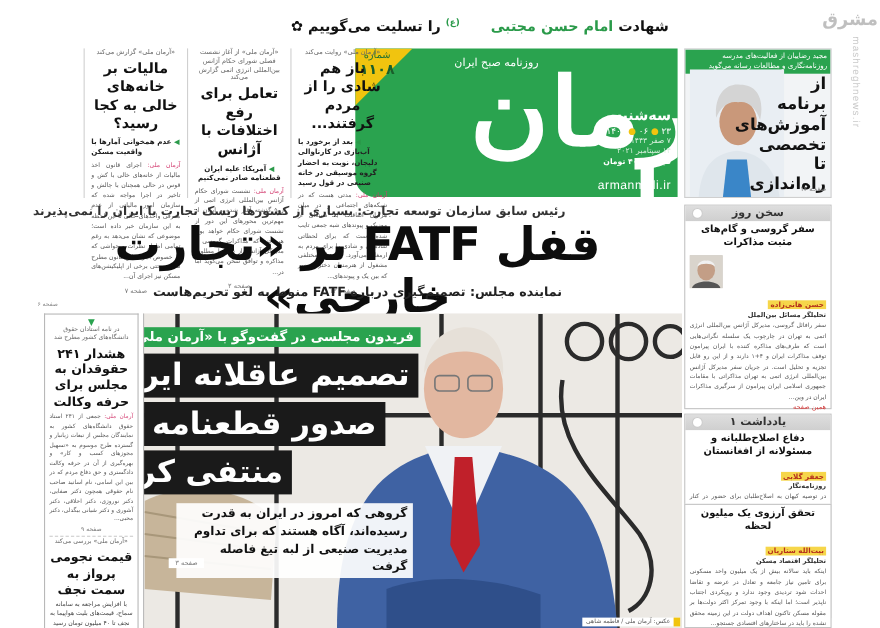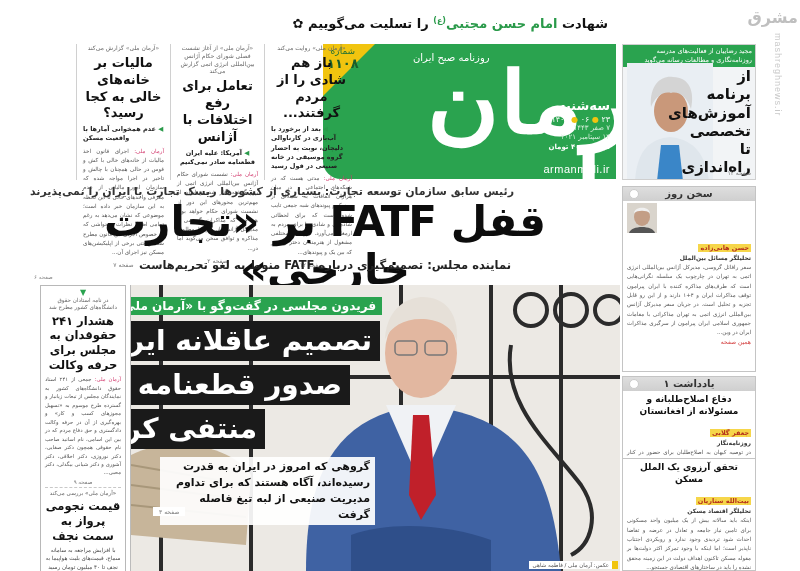--- a/index.html
+++ b/index.html
@@ -8,21 +8,21 @@
 
   .abs { position: absolute; }
 
   
   .watermark { left: 758px; top: 8px; width: 40px; height: 120px; color: #c9c9c9; }
   .watermark .logo { font-size: 16px; font-weight: bold; color: #bfbfbf; text-align: center; }
   .watermark .url { writing-mode: vertical-rl; font-size: 9px; color: #c9c9c9; margin: 6px auto 0; letter-spacing: 1px; font-family: "Liberation Sans", sans-serif; direction: ltr; }
 
   
   .strapline { left: 322px; top: 16px; width: 286px; height: 24px; font-size: 13px; font-weight: bold; text-align: right; white-space: nowrap; }
-  .strapline .green { color: #2a9a4a; }
+  .strapline .green { color: #2a9a4a; margin-left: 28px; }
   .strapline .sup { font-size: 8px; color: #2a9a4a; vertical-align: super; }
 
   
   .masthead { left: 323px; top: 44px; width: 293px; height: 135px; background: #2aa34f; border-radius: 0 0 0 18px; overflow: hidden; }
   .issue-tri { position: absolute; left: 0; top: 0; width: 0; height: 0; border-top: 52px solid #f1c40f; border-right: 52px solid transparent; }
   .issue { position: absolute; left: 4px; top: 2px; font-size: 9px; color: #1f6f33; text-align: center; direction: rtl; }
   .issue .num { font-size: 13px; font-weight: bold; color: #1a5e2b; display: block; }
   .masthead .sub { position: absolute; left: 90px; top: 8px; color: #fff; font-size: 10px; }
   .masthead .logo { position: absolute; left: 14px; top: 16px; color: #fff; font-family: "DejaVu Serif", serif; font-size: 86px; font-weight: bold; line-height: 1; letter-spacing: -4px; transform: scaleX(1.15); transform-origin: left; }
   .masthead .meta { position: absolute; right: 6px; top: 54px; width: 80px; text-align: right; color: #fff; }
@@ -220,20 +220,21 @@
   <div class="big big1">تصمیم عاقلانه ایران</div>
   <div class="big big2">صدور قطعنامه را</div>
   <div class="big big3">منتفی کرد</div>
   <div class="deck">گروهی که امروز در ایران به قدرت رسیده‌اند، آگاه هستند که برای تداوم مدیریت صنیعی از لبه تیغ فاصله گرفت</div>
   <div class="page">صفحه ۳</div>
   <div class="credit">عکس: آرمان ملی / فاطمه شاهی</div>
 </div>
 
 <div class="abs note n1">
   <div class="hdr"><span class="pin"></span><span>سخن روز</span></div>
+  <h5>سفر گروسی و گام‌های مثبت مذاکرات</h5>
   <div class="thumb">
     <svg width="30" height="30" viewBox="0 0 30 30">
         <rect width="30" height="30" fill="#d9d4cc"></rect>
         <ellipse cx="15" cy="14" rx="8" ry="9" fill="#c39e86"></ellipse>
         <path d="M7 10 C8 3 22 3 23 10 C19 7 11 7 7 10Z" fill="#f0f0f0"></path>
         <path d="M2 30 C4 22 26 22 28 30Z" fill="#555"></path>
       </svg>
   </div>
   <div style="text-align:right;"><span class="author">حسن هانی‌زاده</span></div>
   <div class="role">تحلیلگر مسائل بین‌الملل</div>
@@ -245,18 +246,18 @@
 <div class="abs note n2" style="height:186px;">
   <div class="hdr"><span class="pin"></span><span>یادداشت ۱</span></div>
   <h5>دفاع اصلاح‌طلبانه و مسئولانه از افغانستان</h5>
   <div><span class="author">جعفر گلابی</span></div>
   <div class="role">روزنامه‌نگار</div>
   <div class="body">در توصیه کیهان به اصلاح‌طلبان برای حضور در کنار برادران و خواهران افغان برای مقابله با طالبان این نکته مستتر است که گویا آقایان اصولگرا مردان میدان سخت و عمل هستند و اگر از کسی دفاع می‌کنند به لفاظی اکتفا نمی‌کنند و جانانه به دفاع می‌پردازند و این معنا بدون تبعیض راجع به همه...</div>
   <div class="more">همین صفحه</div>
 </div>
 
 <div class="abs note n3" style="top:458px;height:113px;background:#fff;">
-  <h5>تحقق آرزوی یک الملل مسکن</h5>
+  <h5>تحقق آرزوی یک میلیون لحظه</h5>
   <div><span class="author">بیت‌الله ستاریان</span></div>
   <div class="role">تحلیلگر اقتصاد مسکن</div>
   <div class="body">اینکه باید سالانه بیش از یک میلیون واحد مسکونی برای تامین نیاز جامعه و تعادل در عرضه و تقاضا احداث شود تردیدی وجود ندارد و رویکردی اجتناب ناپذیر است؛ اما اینکه با وجود تمرکز اکثر دولت‌ها بر مقوله مسکن تاکنون اهداف دولت در این زمینه محقق نشده را باید در ساختارهای اقتصادی جستجو...</div>
 
 </div>
 
 </body></html>

